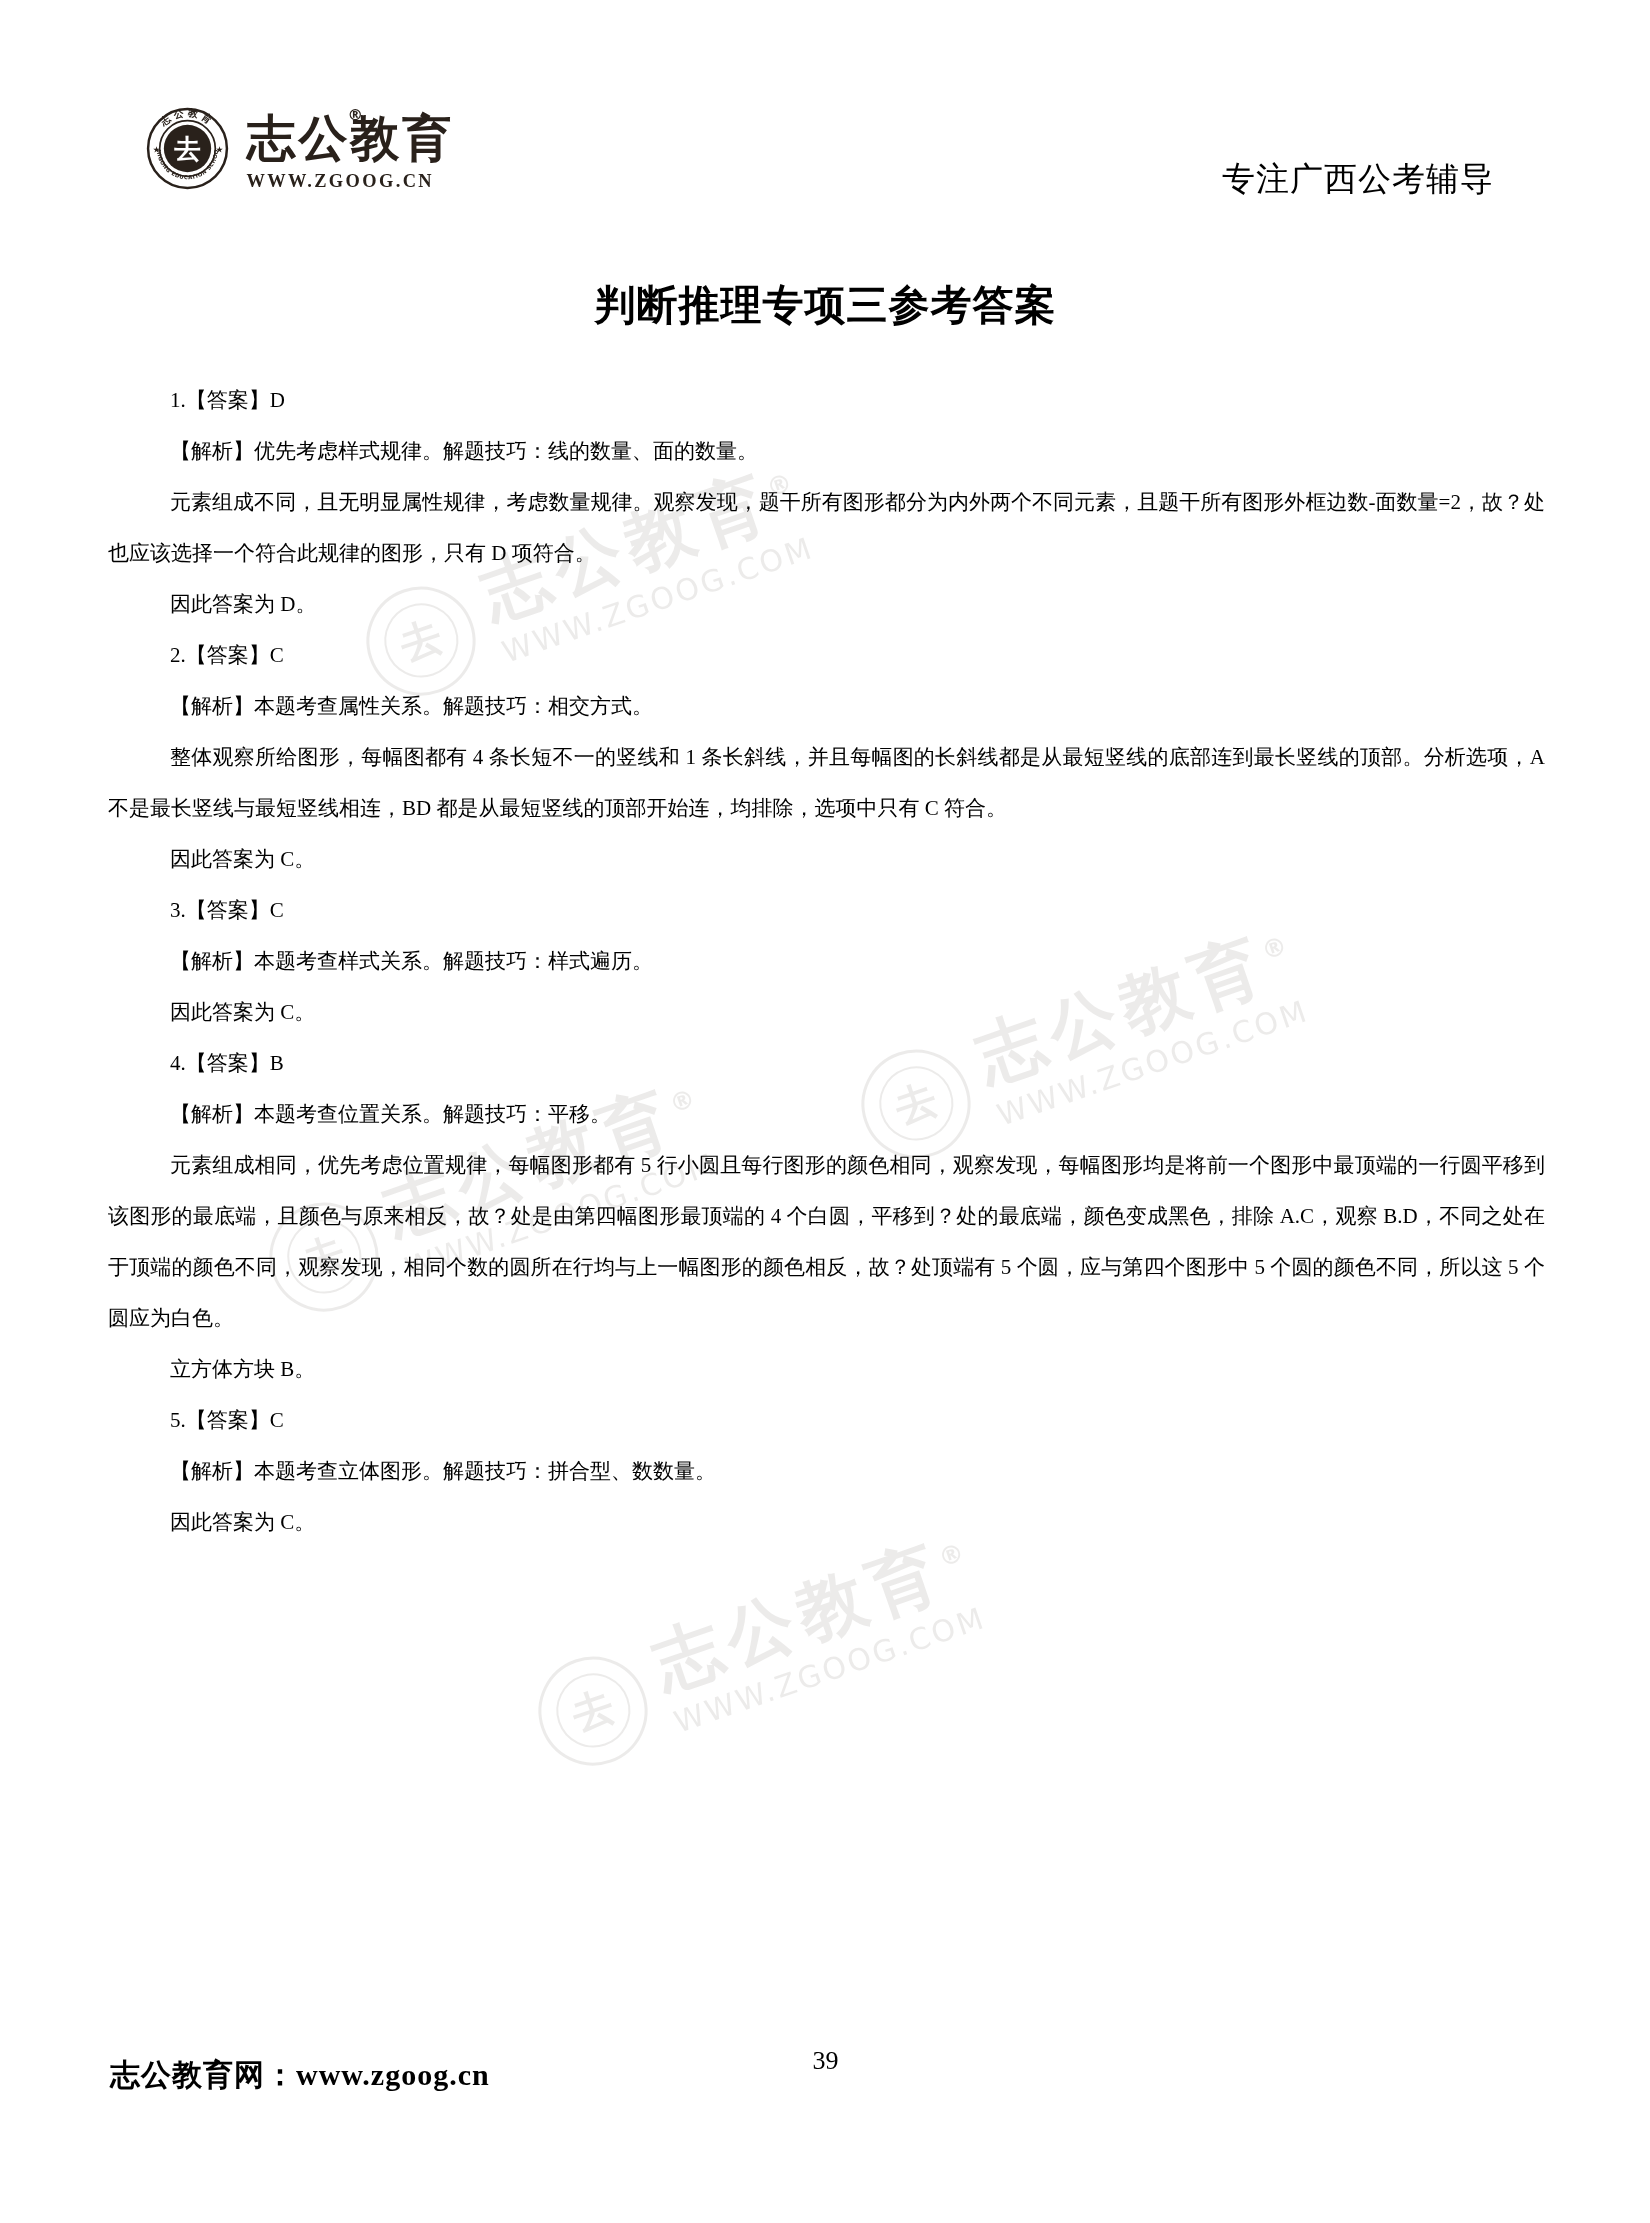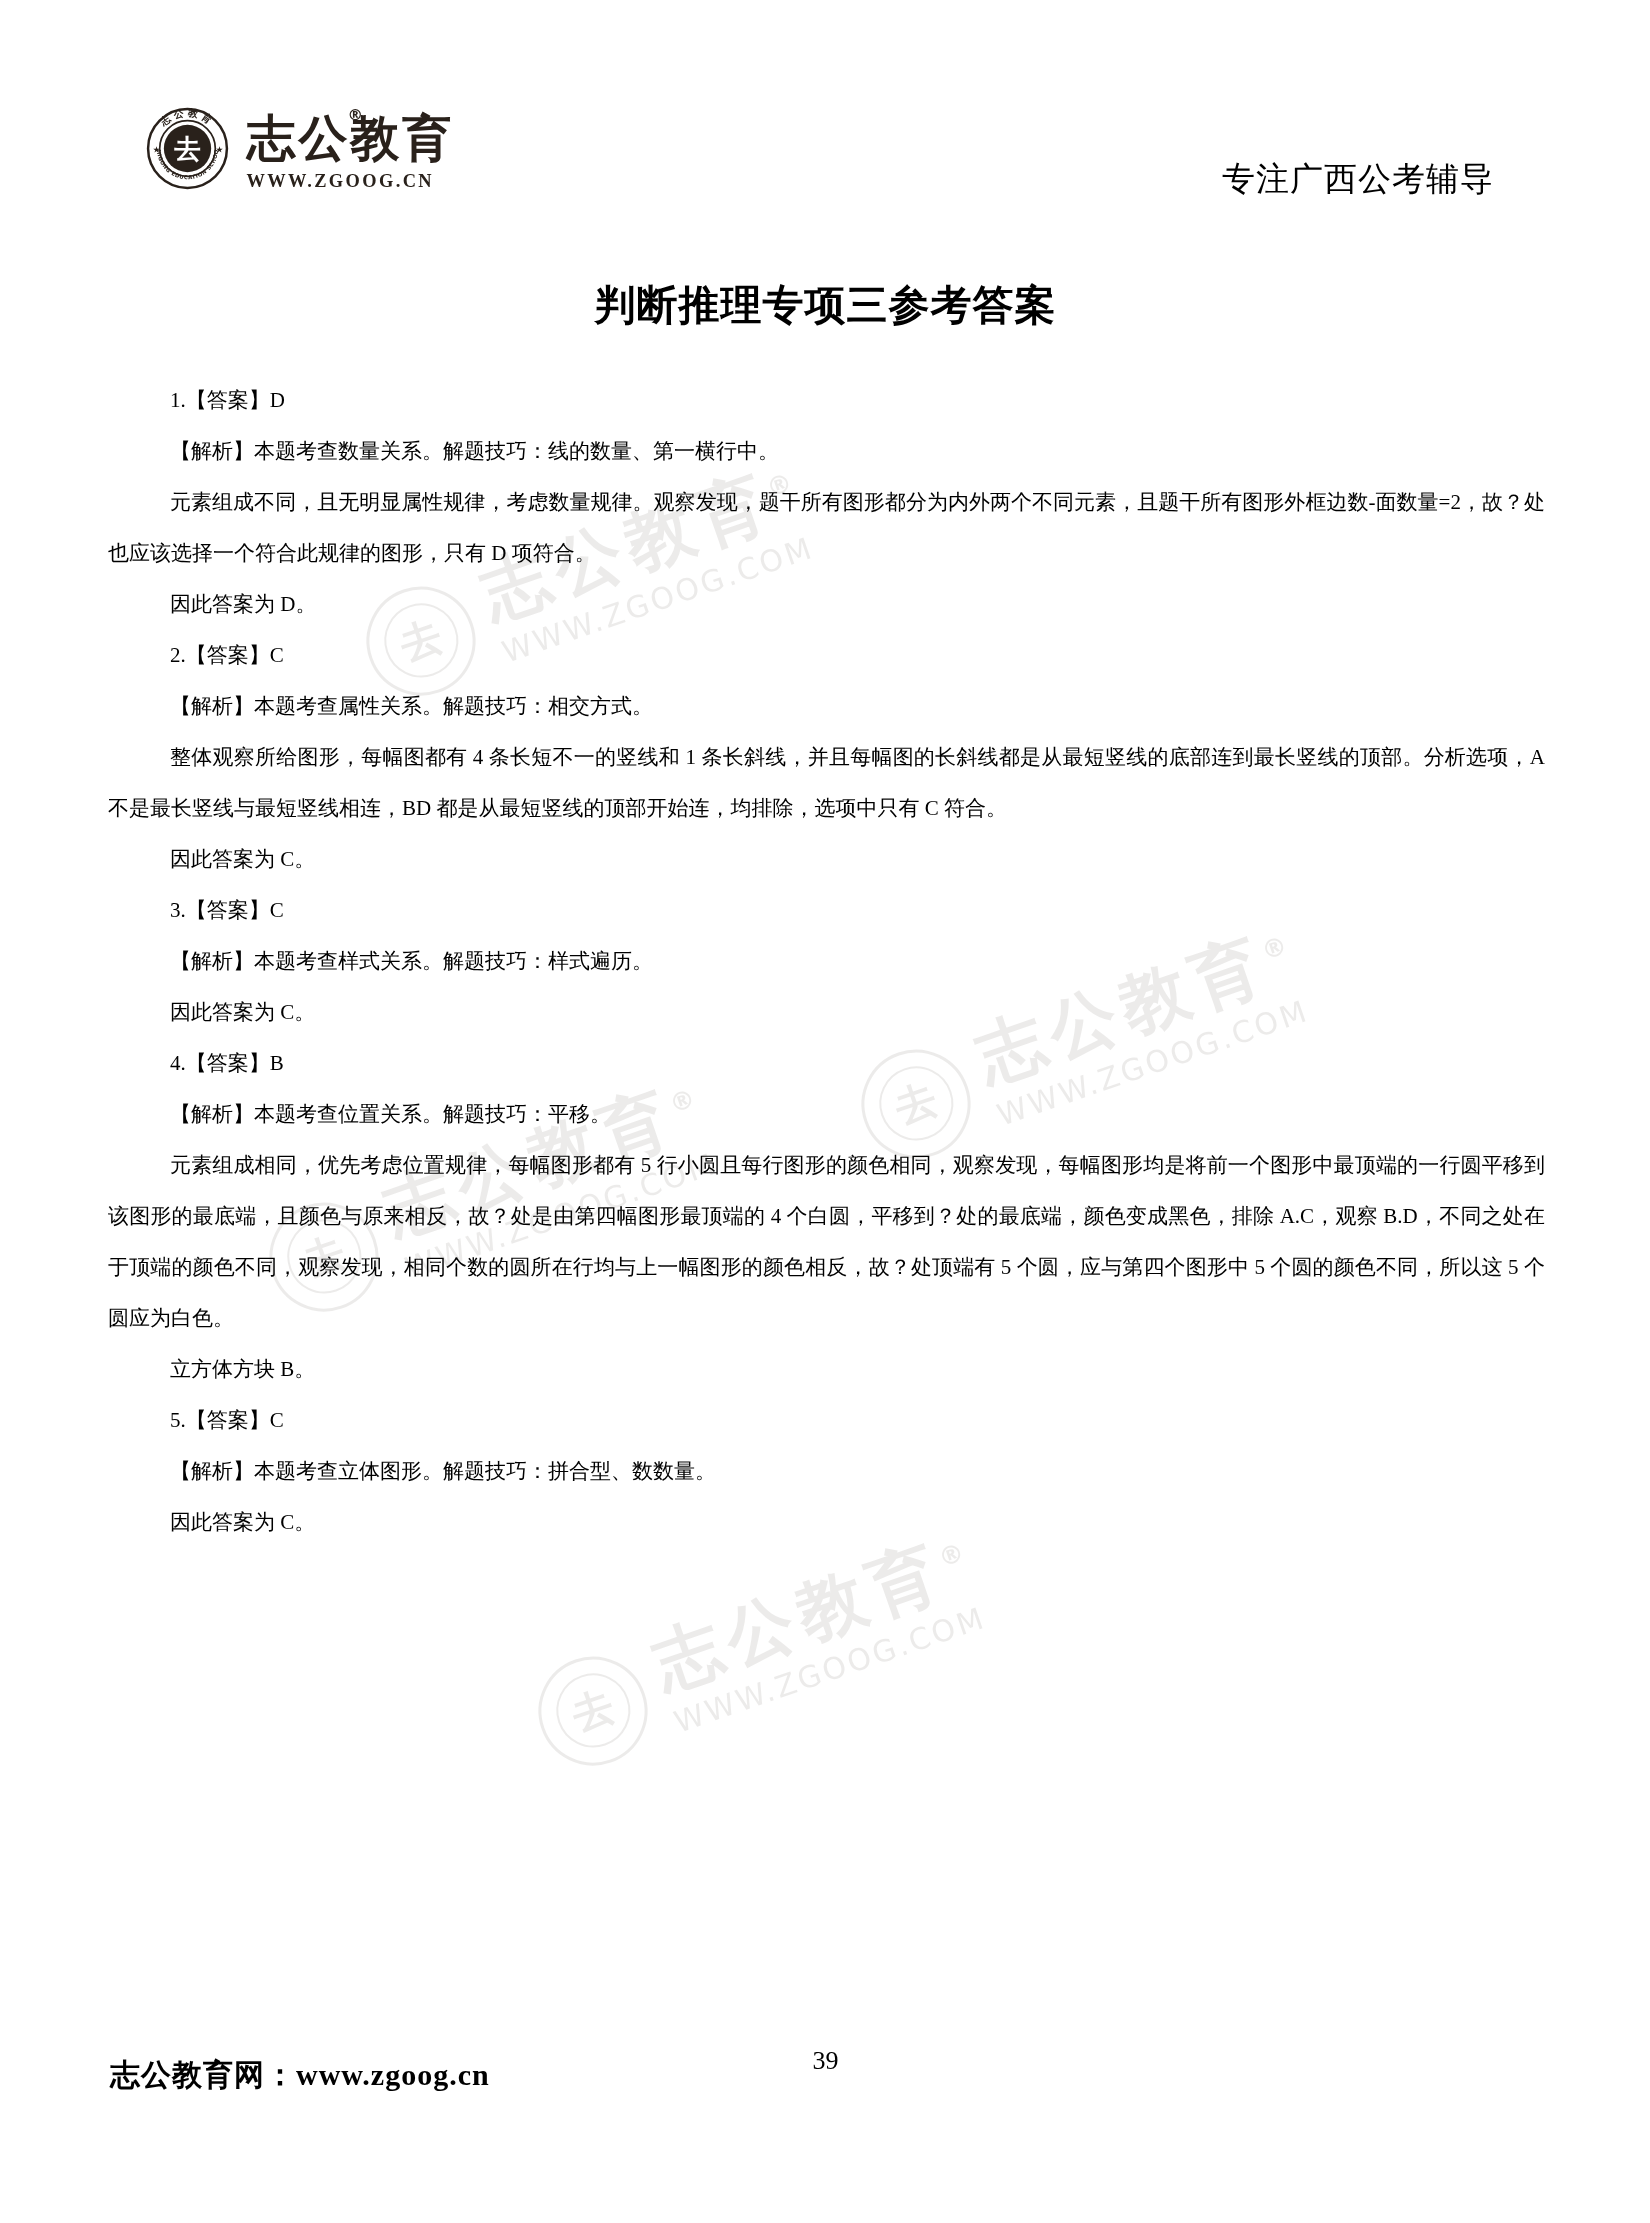--- a/index.html
+++ b/index.html
@@ -166,21 +166,21 @@
       <div class="wm-url">WWW.ZGOOG.COM</div>
     </div>
   </div>
 
   <div class="doc-title">判断推理专项三参考答案</div>
 
   <div class="content">
 
     <div>
       <p>1.【答案】D</p>
-      <p>【解析】本题考查数量关系。解题技巧：线的数量、第一横行中。</p>
+      <p>【解析】优先考虑样式规律。解题技巧：线的数量、面的数量。</p>
       <p>元素组成不同，且无明显属性规律，考虑数量规律。观察发现，题干所有图形都分为内外两个不同元素，且题干所有图形外框边数-面数量=2，故？处也应该选择一个符合此规律的图形，只有 D 项符合。</p>
       <p>因此答案为 D。</p>
     </div>
 
     <div>
       <p>2.【答案】C</p>
       <p>【解析】本题考查属性关系。解题技巧：相交方式。</p>
       <p>整体观察所给图形，每幅图都有 4 条长短不一的竖线和 1 条长斜线，并且每幅图的长斜线都是从最短竖线的底部连到最长竖线的顶部。分析选项，A 不是最长竖线与最短竖线相连，BD 都是从最短竖线的顶部开始连，均排除，选项中只有 C 符合。</p>
       <p>因此答案为 C。</p>
     </div>

